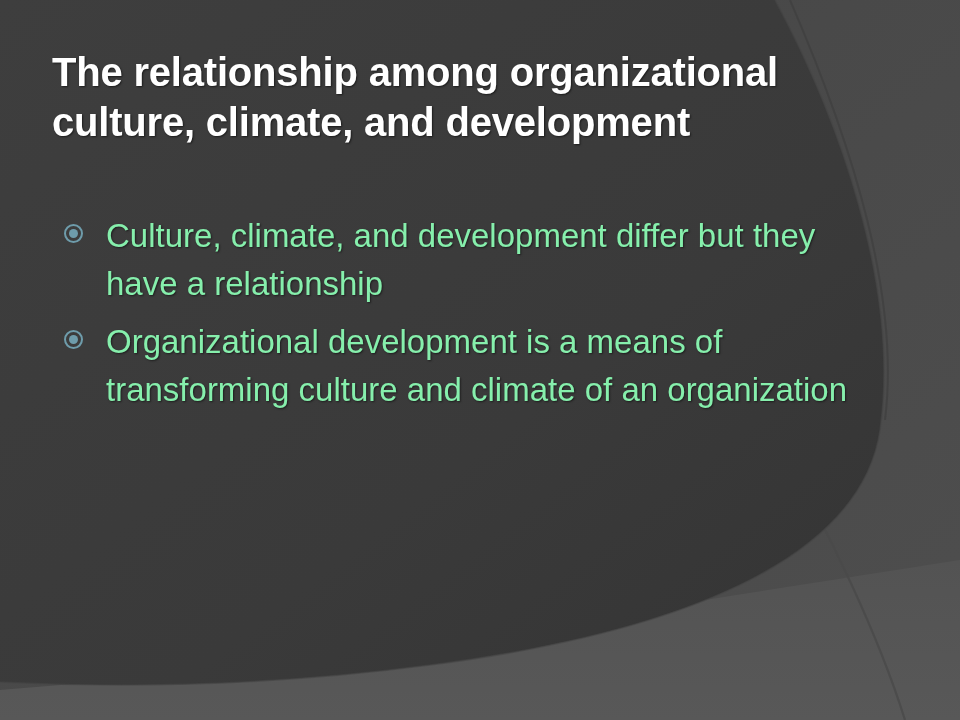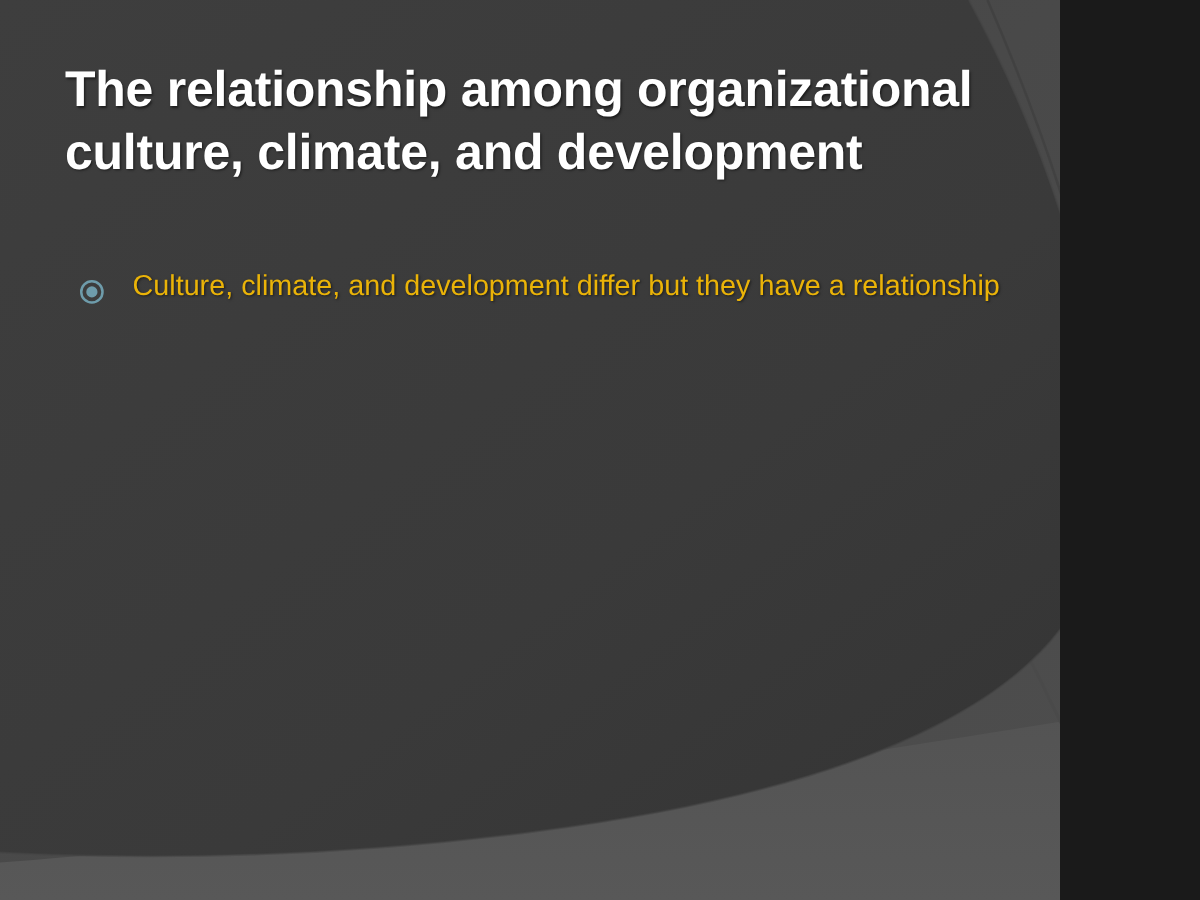--- a/index.html
+++ b/index.html
@@ -2,21 +2,21 @@
 <html><head>
 <meta charset="utf-8">
 <style>
   html, body {
     margin: 0;
     padding: 0;
     background: #1a1a1a;
   }
   .slide {
     position: relative;
-    width: 848px;
+    width: 960px;
     height: 720px;
     overflow: hidden;
     background: #3c3c3c;
     font-family: "Liberation Sans", sans-serif;
   }
 
   
   .bg-layer {
     position: absolute;
     inset: 0;
@@ -58,22 +58,22 @@
     width: 828px;
     margin: 0;
     padding: 0;
     list-style: none;
   }
 
   .bullet-item {
     position: relative;
     padding-left: 44px;
     margin-bottom: 10px;
-    color: #eab308;
-    font-size: 23px;
+    color: #86efac;
+    font-size: 33px;
     line-height: 1.45;
     text-shadow: 1px 1px 2px rgba(0,0,0,0.5);
   }
 
   .bullet-marker {
     position: absolute;
     left: 2px;
     top: 12px;
     width: 19px;
     height: 19px;
@@ -150,16 +150,20 @@
     <h1 class="title">The relationship among organizational culture, climate, and development</h1>
 
     <ul class="bullet-list">
 
       <li class="bullet-item">
         <span class="bullet-marker"></span>
         <span class="bullet-text">Culture, climate, and development differ but they have a relationship</span>
       </li>
 
 
+      <li class="bullet-item">
+        <span class="bullet-marker"></span>
+        <span class="bullet-text">Organizational development is a means of transforming culture and climate of an organization</span>
+      </li>
 
     </ul>
   </div>
 </div>
 
 </body></html>

